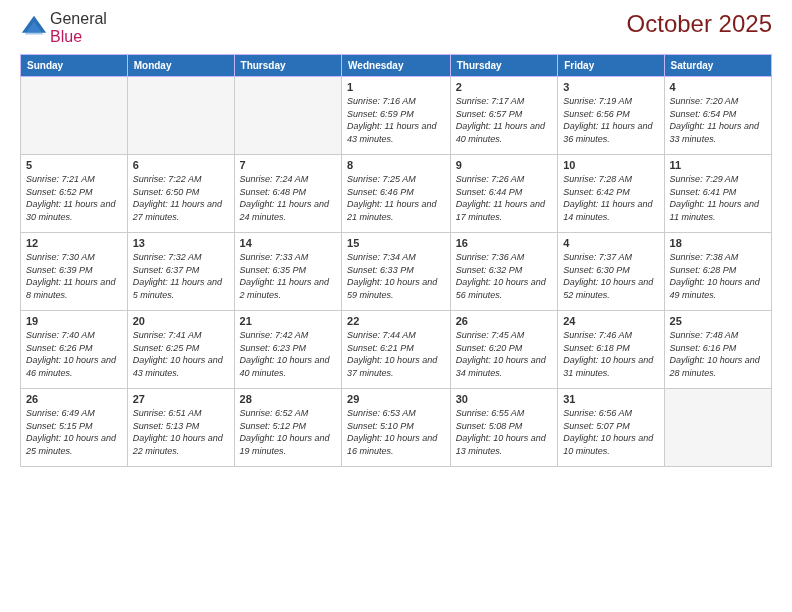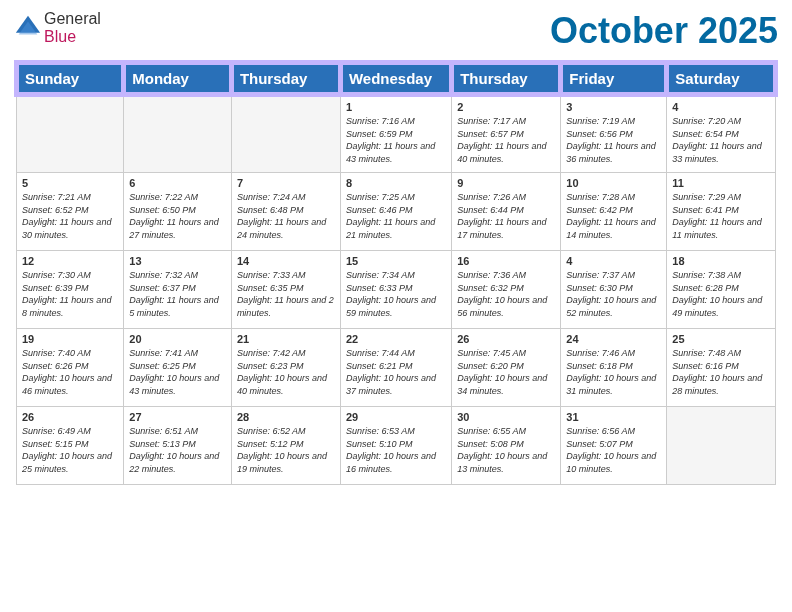--- a/index.html
+++ b/index.html
@@ -6,21 +6,21 @@
     body {
       font-family: Arial, sans-serif;
       background: #fff;
       width: 792px;
       height: 612px;
       overflow: hidden;
     }
     .page {
       width: 792px;
       height: 612px;
-      padding: 10px 14px;
+      padding: 10px 20px;
       background: #fff;
     }
     .header {
       display: flex;
       justify-content: space-between;
       align-items: flex-start;
       margin-bottom: 8px;
     }
     .logo {
       display: flex;
@@ -30,41 +30,41 @@
     .logo-blue { color: #be185d; }
     .logo-icon {
       width: 28px;
       height: 28px;
       margin-right: 2px;
     }
     .title-block {
       text-align: right;
     }
     .month-title {
-      font-size: 36px;
-      color: #0369a1;
-      font-weight: bold;
+      font-size: 24px;
+      color: #7f1d1d;
+      font-weight: normal;
     }
     .subtitle {
       font-size: 14px;
       color: #555;
     }
     .calendar {
       width: 100%;
       border-collapse: collapse;
       font-size: 9.5px;
     }
     .calendar th {
       background: #2970b8;
       color: #fff;
       text-align: left;
       padding: 5px 6px;
-      font-size: 15px;
+      font-size: 10px;
       font-weight: bold;
-      border: 5px solid #c4b5fd;
+      border: 1px solid #c4b5fd;
     }
     .calendar td {
       border: 1px solid #ccc;
       vertical-align: top;
       padding: 4px 5px;
       width: 113px;
       height: 80px;
       background: #fff;
     }
     .calendar td.empty {

